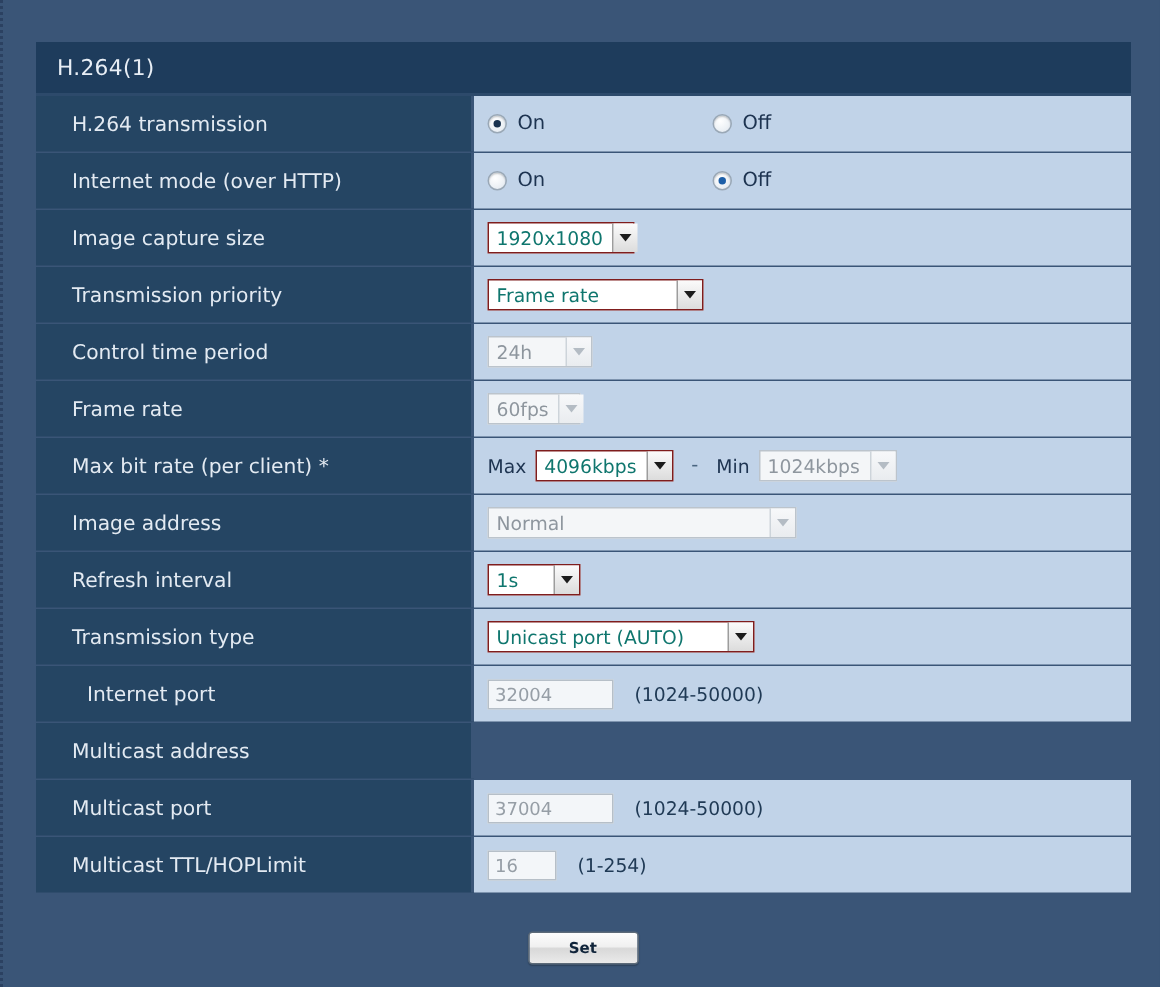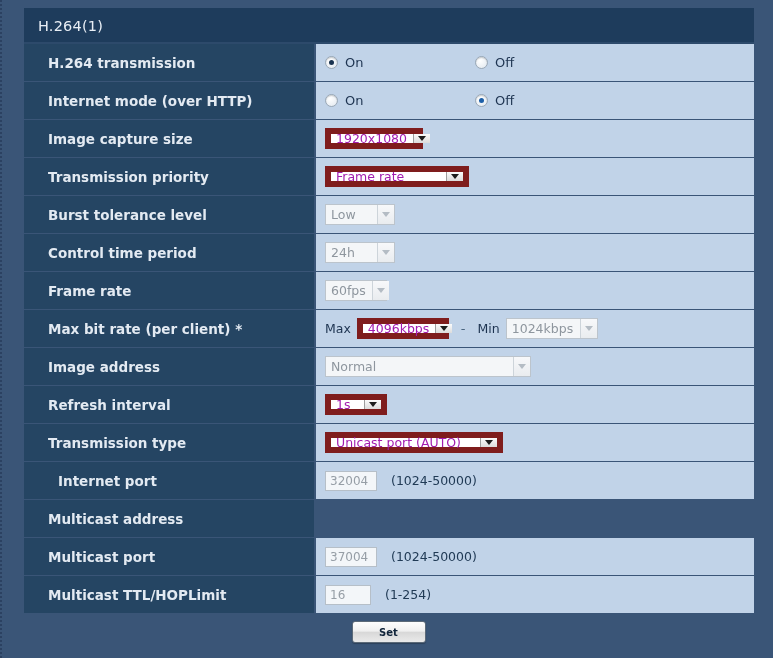--- a/index.html
+++ b/index.html
@@ -12,21 +12,21 @@
   }
   #page {
     position: relative;
     width: 773px; height: 658px;
     background: #3a5577;
     border-left: 2px dotted #2b4161;
     padding: 0;
   }
   .panel {
     position: absolute;
-    left: 22px; top: 8px;
+    left: 22px; top: 28px;
     width: 730px;
   }
   
   .panel-header {
     background: #1e3c5c;
     color: #e8eef5;
     font-size: 14.5px;
     height: 36px;
     line-height: 36px;
     padding-left: 14px;
@@ -44,21 +44,20 @@
   .cell-label {
     width: 292px;
     flex: 0 0 292px;
     background: #254563;
     color: #e3eaf2;
     font-size: 13.5px;
     display: flex;
     align-items: center;
     padding-left: 24px;
     border-right: 2px solid #3a5577;
-    font-weight: bold;
   }
   .cell-label.indent { padding-left: 34px; }
   .cell-value {
     flex: 1 1 auto;
     background: #c1d3e8;
     display: flex;
     align-items: center;
     padding-left: 9px;
     color: #233a52;
     font-size: 13px;
@@ -97,23 +96,23 @@
     width: 5px; height: 5px; border-radius: 50%;
     background: #1d5fa8;
   }
   .radio-slot-1 { width: 140px; }
   
   .sel {
     display: inline-flex;
     align-items: stretch;
     height: 21px;
     background: #ffffff;
-    border: 6px solid #7f1d1d;
+    border: 1px solid #7f1d1d;
     font-size: 12.5px;
-    color: #a21caf;
+    color: #0f766e;
     line-height: 19px;
   }
   .sel .sel-text {
     padding: 0 6px 0 5px;
     white-space: nowrap;
     display: flex; align-items: center;
     flex: 1 1 auto;
   }
   .sel .sel-arrow {
     width: 17px;
@@ -157,21 +156,21 @@
     background: #f3f6f9;
     border: 1px solid #b6bfc8;
     font-size: 12px;
     color: #969ea6;
     font-family: "DejaVu Sans", "Liberation Sans", sans-serif;
     padding: 0 4px;
     line-height: 18px;
     display: flex;
     align-items: center;
   }
-  .t-port { width: 52px; }
+  .t-port { width: 84px; }
   .t-ttl  { width: 46px; }
   .t-addr { width: 408px; }
   .hint {
     margin-left: 14px;
     font-size: 12.5px;
     color: #203a55;
   }
   .inline-lbl {
     font-size: 12.5px;
     color: #1d3350;
@@ -253,29 +252,20 @@
     <div class="row">
       <div class="cell-label">Transmission priority</div>
       <div class="cell-value">
         <div class="sel w-priority">
           <span class="sel-text">Frame rate</span>
           <span class="sel-arrow"></span>
         </div>
       </div>
     </div>
 
-    <div class="row">
-      <div class="cell-label">Burst tolerance level</div>
-      <div class="cell-value">
-        <div class="sel disabled w-burst">
-          <span class="sel-text">Low</span>
-          <span class="sel-arrow"></span>
-        </div>
-      </div>
-    </div>
 
     <div class="row">
       <div class="cell-label">Control time period</div>
       <div class="cell-value">
         <div class="sel disabled w-ctp">
           <span class="sel-text">24h</span>
           <span class="sel-arrow"></span>
         </div>
       </div>
     </div>

